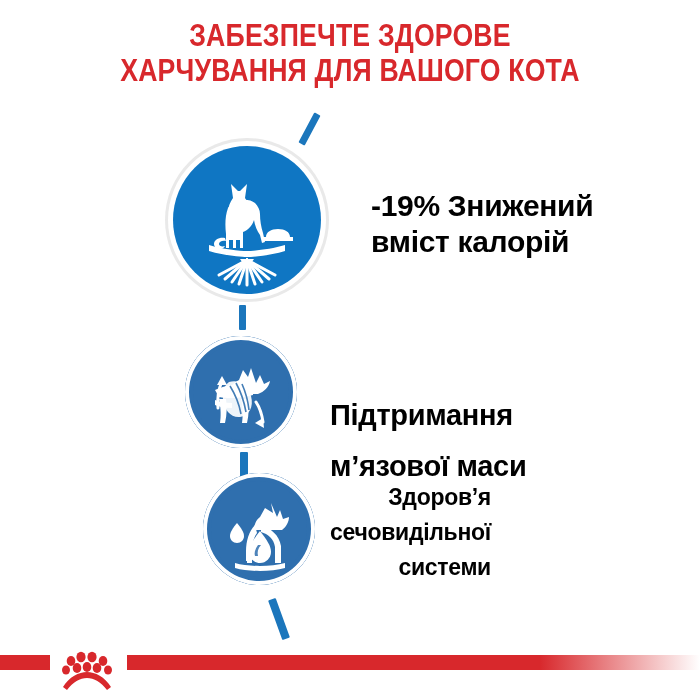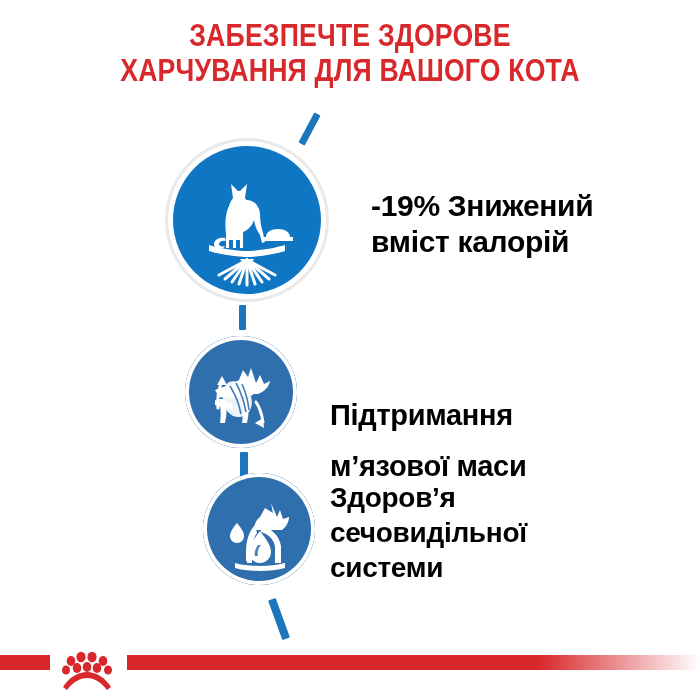--- a/index.html
+++ b/index.html
@@ -68,21 +68,21 @@
 
   
   .label {
     position:absolute;
     color:#000000;
     font-weight:bold;
     white-space:pre-line;
   }
   #label-1 { left:371px; top:188px; font-size:30px; line-height:36px; letter-spacing:-0.3px; }
   #label-2 { left:330px; top:355px; font-size:29px; line-height:51px; letter-spacing:-0.3px;margin-top:35px; }
-  #label-3 { left:330px; top:480px; font-size:28px; line-height:35px; letter-spacing:-0.3px; }
+  #label-3 { left:330px; top:480px; font-size:23px; line-height:35px; letter-spacing:-0.3px;text-align:right; }
 
   
   #footer { position:absolute; left:0; top:648px; width:700px; height:52px; }
   #bar-left {
     position:absolute; left:0; top:7px; width:50px; height:15px;
     background:#D8282C;
   }
   #bar-right {
     position:absolute; left:127px; top:7px; width:573px; height:15px;
     background:linear-gradient(to right,#D8282C 0%,#D8282C 72%,rgba(216,40,44,0) 100%);

